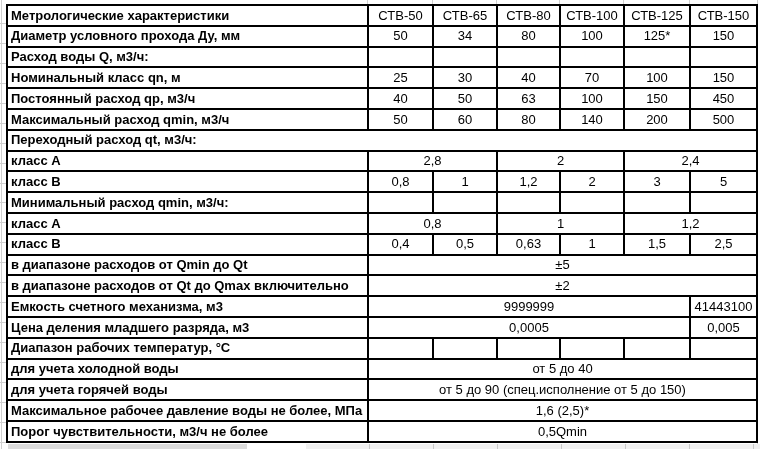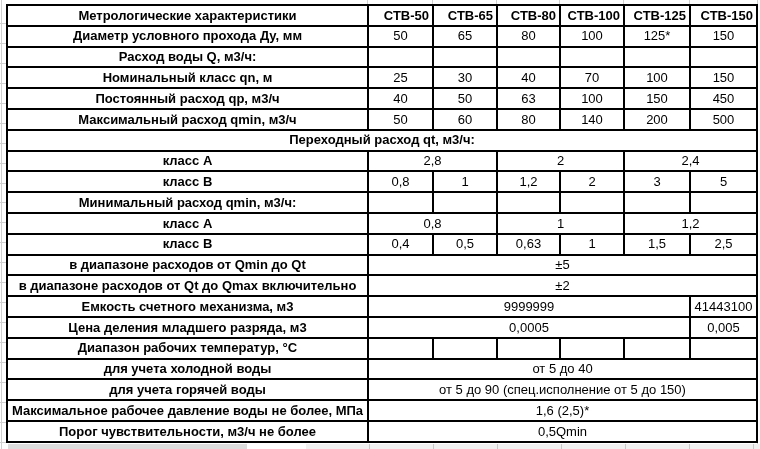--- a/index.html
+++ b/index.html
@@ -24,22 +24,22 @@
   table.specs td {
     border: 2px solid #000;
     padding: 0 3px;
     font-size: 13px;
     height: 17px;
     line-height: 1.05;
     white-space: nowrap;
     overflow: hidden;
     vertical-align: middle;
   }
-  td.lbl { font-weight: bold; text-align: center; }
-  td.hdr { font-weight: bold; text-align: right; padding: 0 1px; }
+  td.lbl { font-weight: bold; text-align: left; }
+  td.hdr { font-weight: normal; text-align: center; padding: 0 1px; }
   td.val { font-weight: normal; text-align: center; }
   
   .grid-stub-v {
     position: absolute;
     width: 1px;
     background: #d0d0d0;
   }
   .grid-stub-left {
     position: absolute;
     left: 0; top: 4px;
@@ -100,21 +100,21 @@
         <td class="hdr">СТВ-50</td>
         <td class="hdr">СТВ-65</td>
         <td class="hdr">СТВ-80</td>
         <td class="hdr">СТВ-100</td>
         <td class="hdr">СТВ-125</td>
         <td class="hdr">СТВ-150</td>
       </tr>
       <tr>
         <td class="lbl">Диаметр условного прохода Ду, мм</td>
         <td class="val">50</td>
-        <td class="val">65</td>
+        <td class="val">34</td>
         <td class="val">80</td>
         <td class="val">100</td>
         <td class="val">125*</td>
         <td class="val">150</td>
       </tr>
       <tr>
         <td class="lbl">Расход воды Q, м3/ч:</td>
         <td class="val"></td>
         <td class="val"></td>
         <td class="val"></td>

